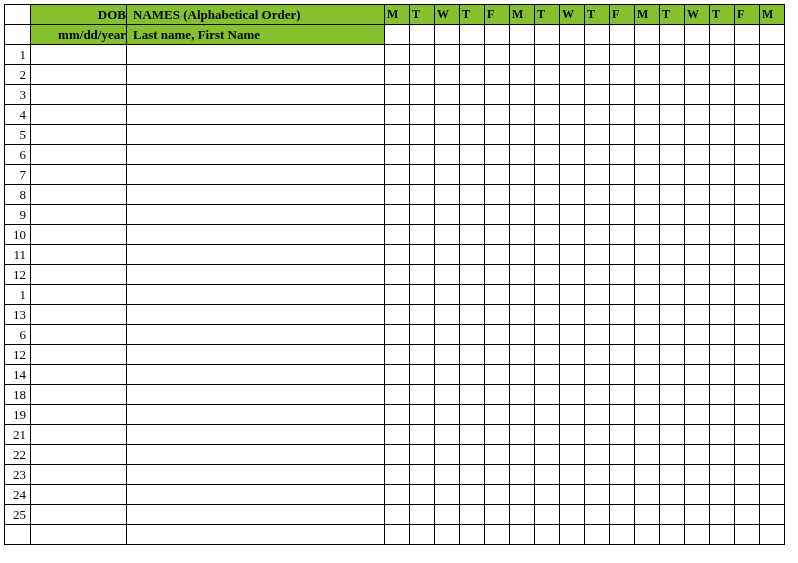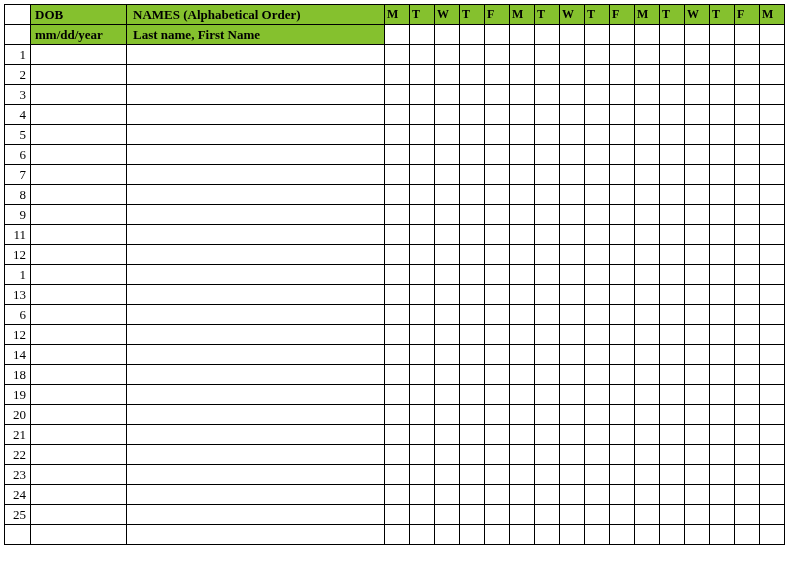--- a/index.html
+++ b/index.html
@@ -21,21 +21,21 @@
     white-space: nowrap;
   }
   .col-num {
     width: 26px;
     text-align: right;
     padding-right: 4px;
     font-size: 13px;
   }
   .col-dob {
     width: 96px;
-    text-align: left;
+    text-align: right;
     padding-left: 4px;
     font-size: 13px;
     font-weight: bold;
   }
   .col-names {
     width: 258px;
     text-align: left;
     padding-left: 6px;
     font-size: 13px;
     font-weight: bold;
@@ -291,20 +291,41 @@
         <td class="col-day"></td>
         <td class="col-day"></td>
         <td class="col-day"></td>
         <td class="col-day"></td>
         <td class="col-day"></td>
         <td class="col-day"></td>
         <td class="col-day"></td>
         <td class="col-day"></td>
       </tr>
       <tr>
+        <td class="col-num num-cell">10</td>
+        <td class="col-dob body-cell"></td>
+        <td class="col-names body-cell"></td>
+        <td class="col-day"></td>
+        <td class="col-day"></td>
+        <td class="col-day"></td>
+        <td class="col-day"></td>
+        <td class="col-day"></td>
+        <td class="col-day"></td>
+        <td class="col-day"></td>
+        <td class="col-day"></td>
+        <td class="col-day"></td>
+        <td class="col-day"></td>
+        <td class="col-day"></td>
+        <td class="col-day"></td>
+        <td class="col-day"></td>
+        <td class="col-day"></td>
+        <td class="col-day"></td>
+        <td class="col-day"></td>
+      </tr>
+      <tr>
         <td class="col-num num-cell">11</td>
         <td class="col-dob body-cell"></td>
         <td class="col-names body-cell"></td>
         <td class="col-day"></td>
         <td class="col-day"></td>
         <td class="col-day"></td>
         <td class="col-day"></td>
         <td class="col-day"></td>
         <td class="col-day"></td>
         <td class="col-day"></td>
@@ -460,41 +481,20 @@
         <td class="col-day"></td>
         <td class="col-day"></td>
         <td class="col-day"></td>
         <td class="col-day"></td>
         <td class="col-day"></td>
         <td class="col-day"></td>
         <td class="col-day"></td>
       </tr>
       <tr>
         <td class="col-num num-cell">19</td>
-        <td class="col-dob body-cell"></td>
-        <td class="col-names body-cell"></td>
-        <td class="col-day"></td>
-        <td class="col-day"></td>
-        <td class="col-day"></td>
-        <td class="col-day"></td>
-        <td class="col-day"></td>
-        <td class="col-day"></td>
-        <td class="col-day"></td>
-        <td class="col-day"></td>
-        <td class="col-day"></td>
-        <td class="col-day"></td>
-        <td class="col-day"></td>
-        <td class="col-day"></td>
-        <td class="col-day"></td>
-        <td class="col-day"></td>
-        <td class="col-day"></td>
-        <td class="col-day"></td>
-      </tr>
-      <tr>
-        <td class="col-num num-cell">20</td>
         <td class="col-dob body-cell"></td>
         <td class="col-names body-cell"></td>
         <td class="col-day"></td>
         <td class="col-day"></td>
         <td class="col-day"></td>
         <td class="col-day"></td>
         <td class="col-day"></td>
         <td class="col-day"></td>
         <td class="col-day"></td>
         <td class="col-day"></td>

